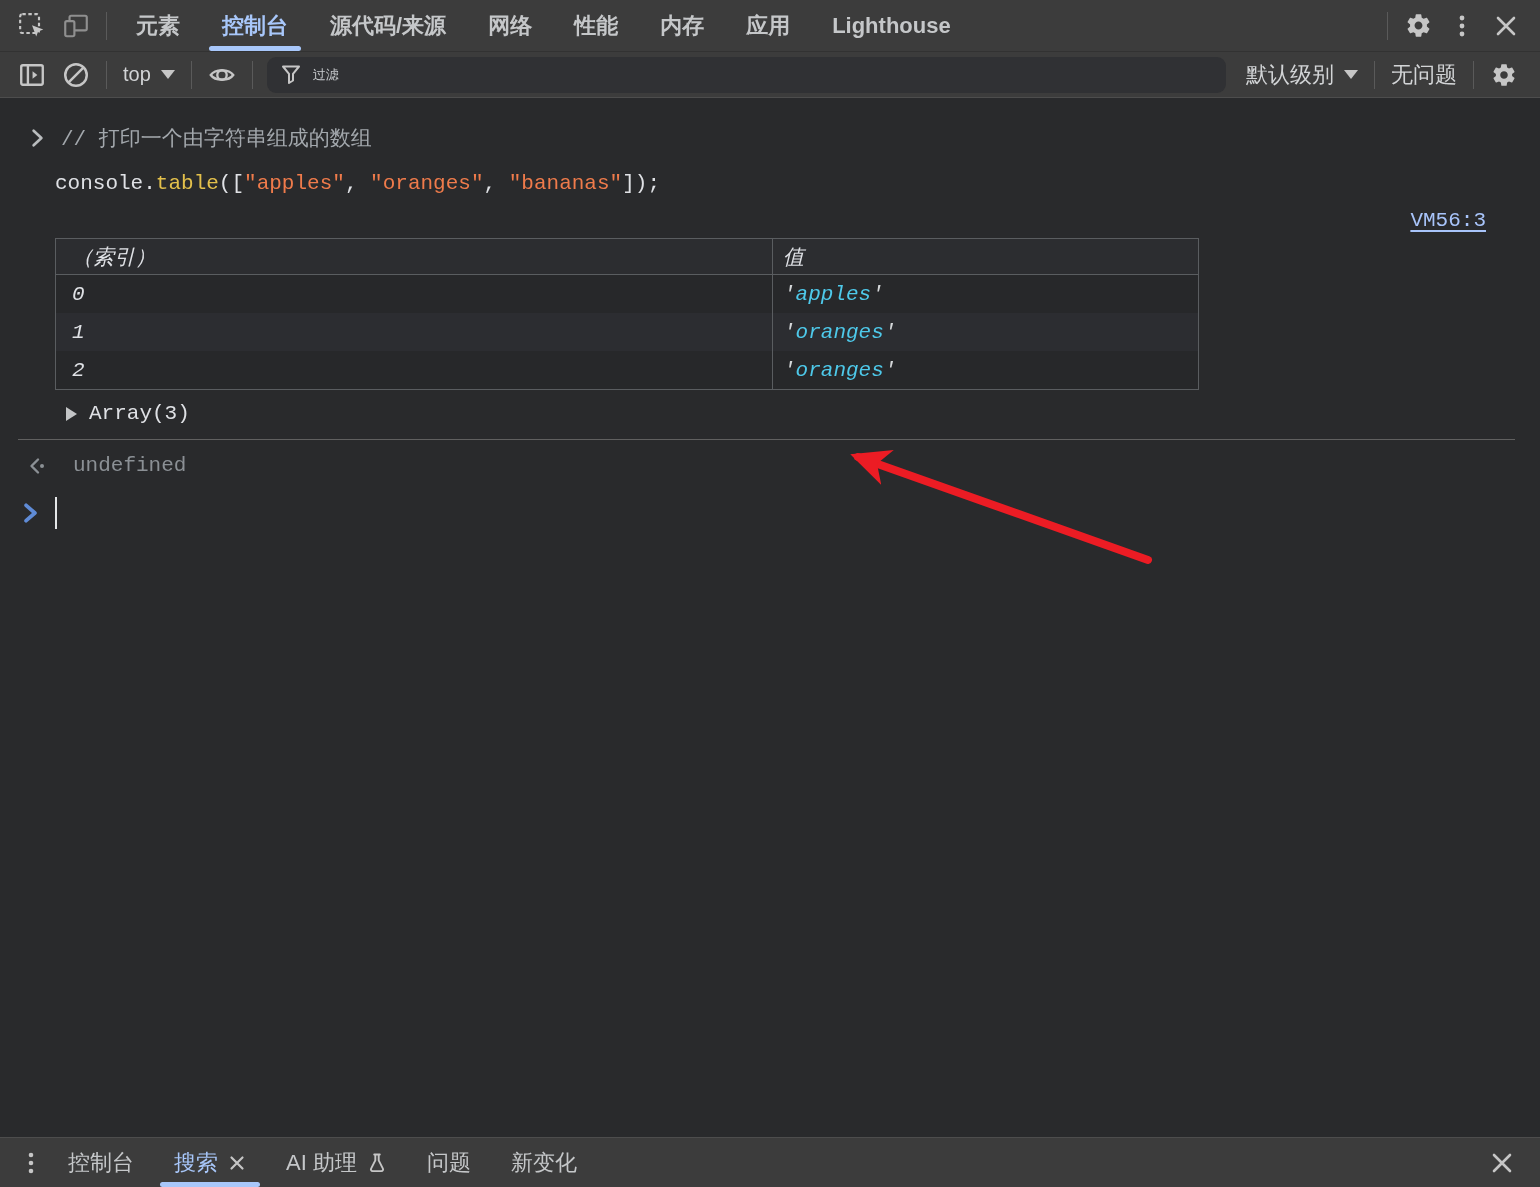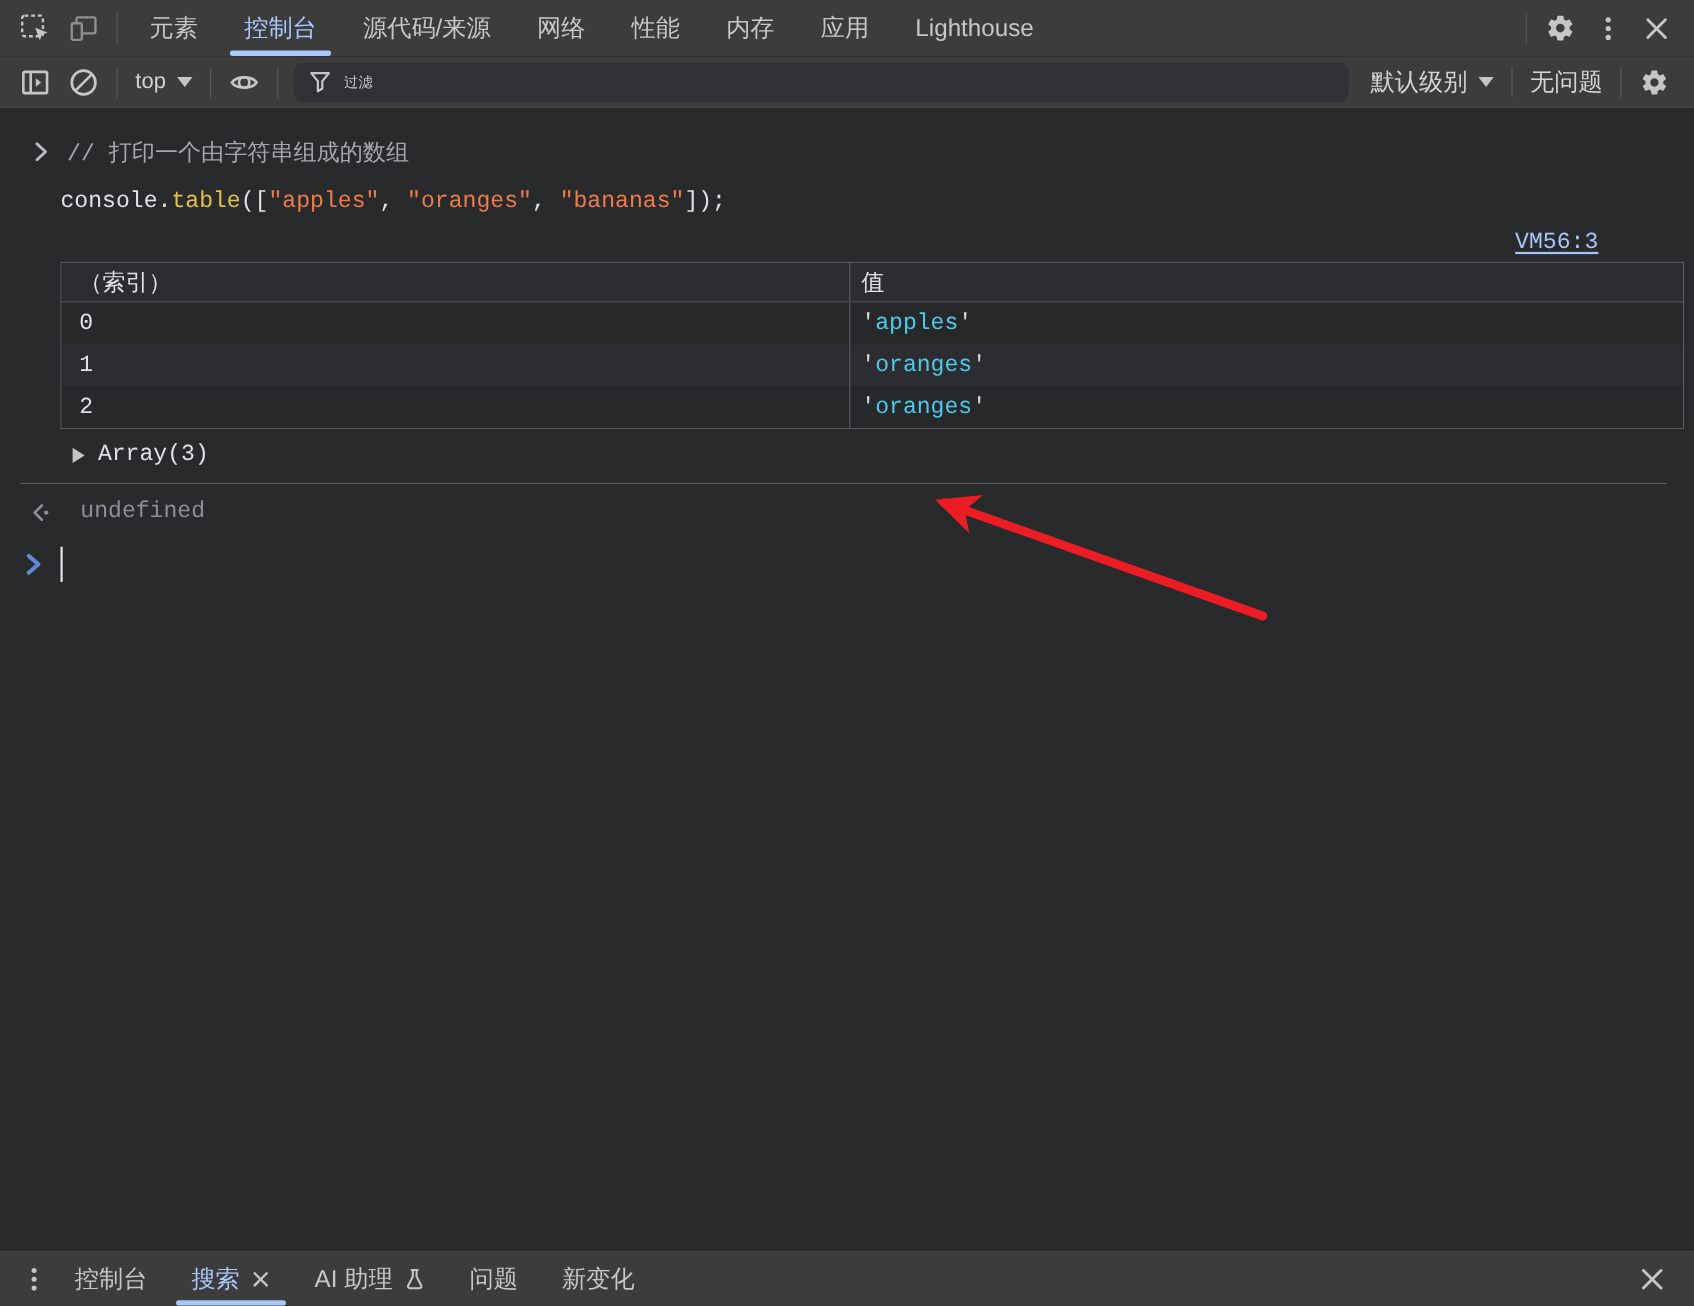--- a/index.html
+++ b/index.html
@@ -2,21 +2,21 @@
 <html><head>
 <meta charset="utf-8">
 <style>
   * { margin:0; padding:0; box-sizing:border-box; }
   html,body { width:1540px; height:1187px; overflow:hidden; background:#292a2c;
               font-family:"Liberation Sans", sans-serif; }
   .devtools { width:1540px; height:1187px; display:flex; flex-direction:column; position:relative; }
 
   
   .tabbar { height:52px; background:#3c3c3c; display:flex; align-items:center;
-            border-bottom:1px solid #323232; flex:0 0 auto; padding:0 12px 0 10px; }
+            border-bottom:1px solid #323232; flex:0 0 auto; padding:0 12px 0 10px;font-weight:bold; }
   .icon-btn { width:44px; height:44px; display:flex; align-items:center; justify-content:center; flex:0 0 auto; }
   .vsep { width:1px; height:28px; background:#5a5a5a; margin:0 8px; flex:0 0 auto; }
   .tab { height:100%; display:flex; align-items:center; padding:0 21px; font-size:22px;
          color:#c5c7c9; position:relative; white-space:nowrap; }
   .tab.active { color:#a8c7fa; }
   .tab.active::after { content:""; position:absolute; left:8px; right:8px; bottom:0; height:5px;
                        border-radius:5px; background:#a8c7fa; }
   .spacer { flex:1 1 auto; }
 
   
@@ -33,24 +33,24 @@
 
   
   .console { flex:1 1 auto; background:#292a2c; position:relative; overflow:hidden;
              font-family:"Liberation Mono", monospace; font-size:21px; color:#dfe1e5; padding-top:14px; }
   .row-flex { display:flex; align-items:center; }
   .echo-row { margin:12px 0 0 30px; color:#a3a8ad; gap:16px; }
   .code-line { margin:20px 0 0 55px; white-space:pre; }
   .tok-obj, .tok-punct { color:#dfe1e5; }
   .tok-fn { color:#e3c04b; }
   .tok-str { color:#ef7b4b; }
-  .link-row { margin:14px 87px 0 0; text-align:right; }
+  .link-row { margin:14px 54px 0 0; text-align:right; }
   .src-link { color:#a8c4fa; text-decoration:underline; text-underline-offset:4px; font-size:21px; }
 
-  .ctable { margin:6px 0 0 55px; width:1476px; border:1px solid #5a5d60; }
+  .ctable { margin:6px 0 0 55px; width:1144px; border:1px solid #5a5d60;font-style:italic; }
   .trow { display:flex; align-items:center; height:38px; }
   .thead-row { height:36px; background:#2c2d30; border-bottom:1px solid #5a5d60; }
   .cell-index { width:716px; padding-left:16px; flex:0 0 auto; }
   .cell-value { flex:1; border-left:1px solid #5a5d60; padding-left:10px; align-self:stretch;
                 display:flex; align-items:center; }
   .tbody .trow:nth-child(odd) { background:#27282a; }
   .tbody .trow:nth-child(even) { background:#2c2d31; }
   .str-quote { color:#d5d8da; }
   .str-val { color:#4ec9ea; }
 

